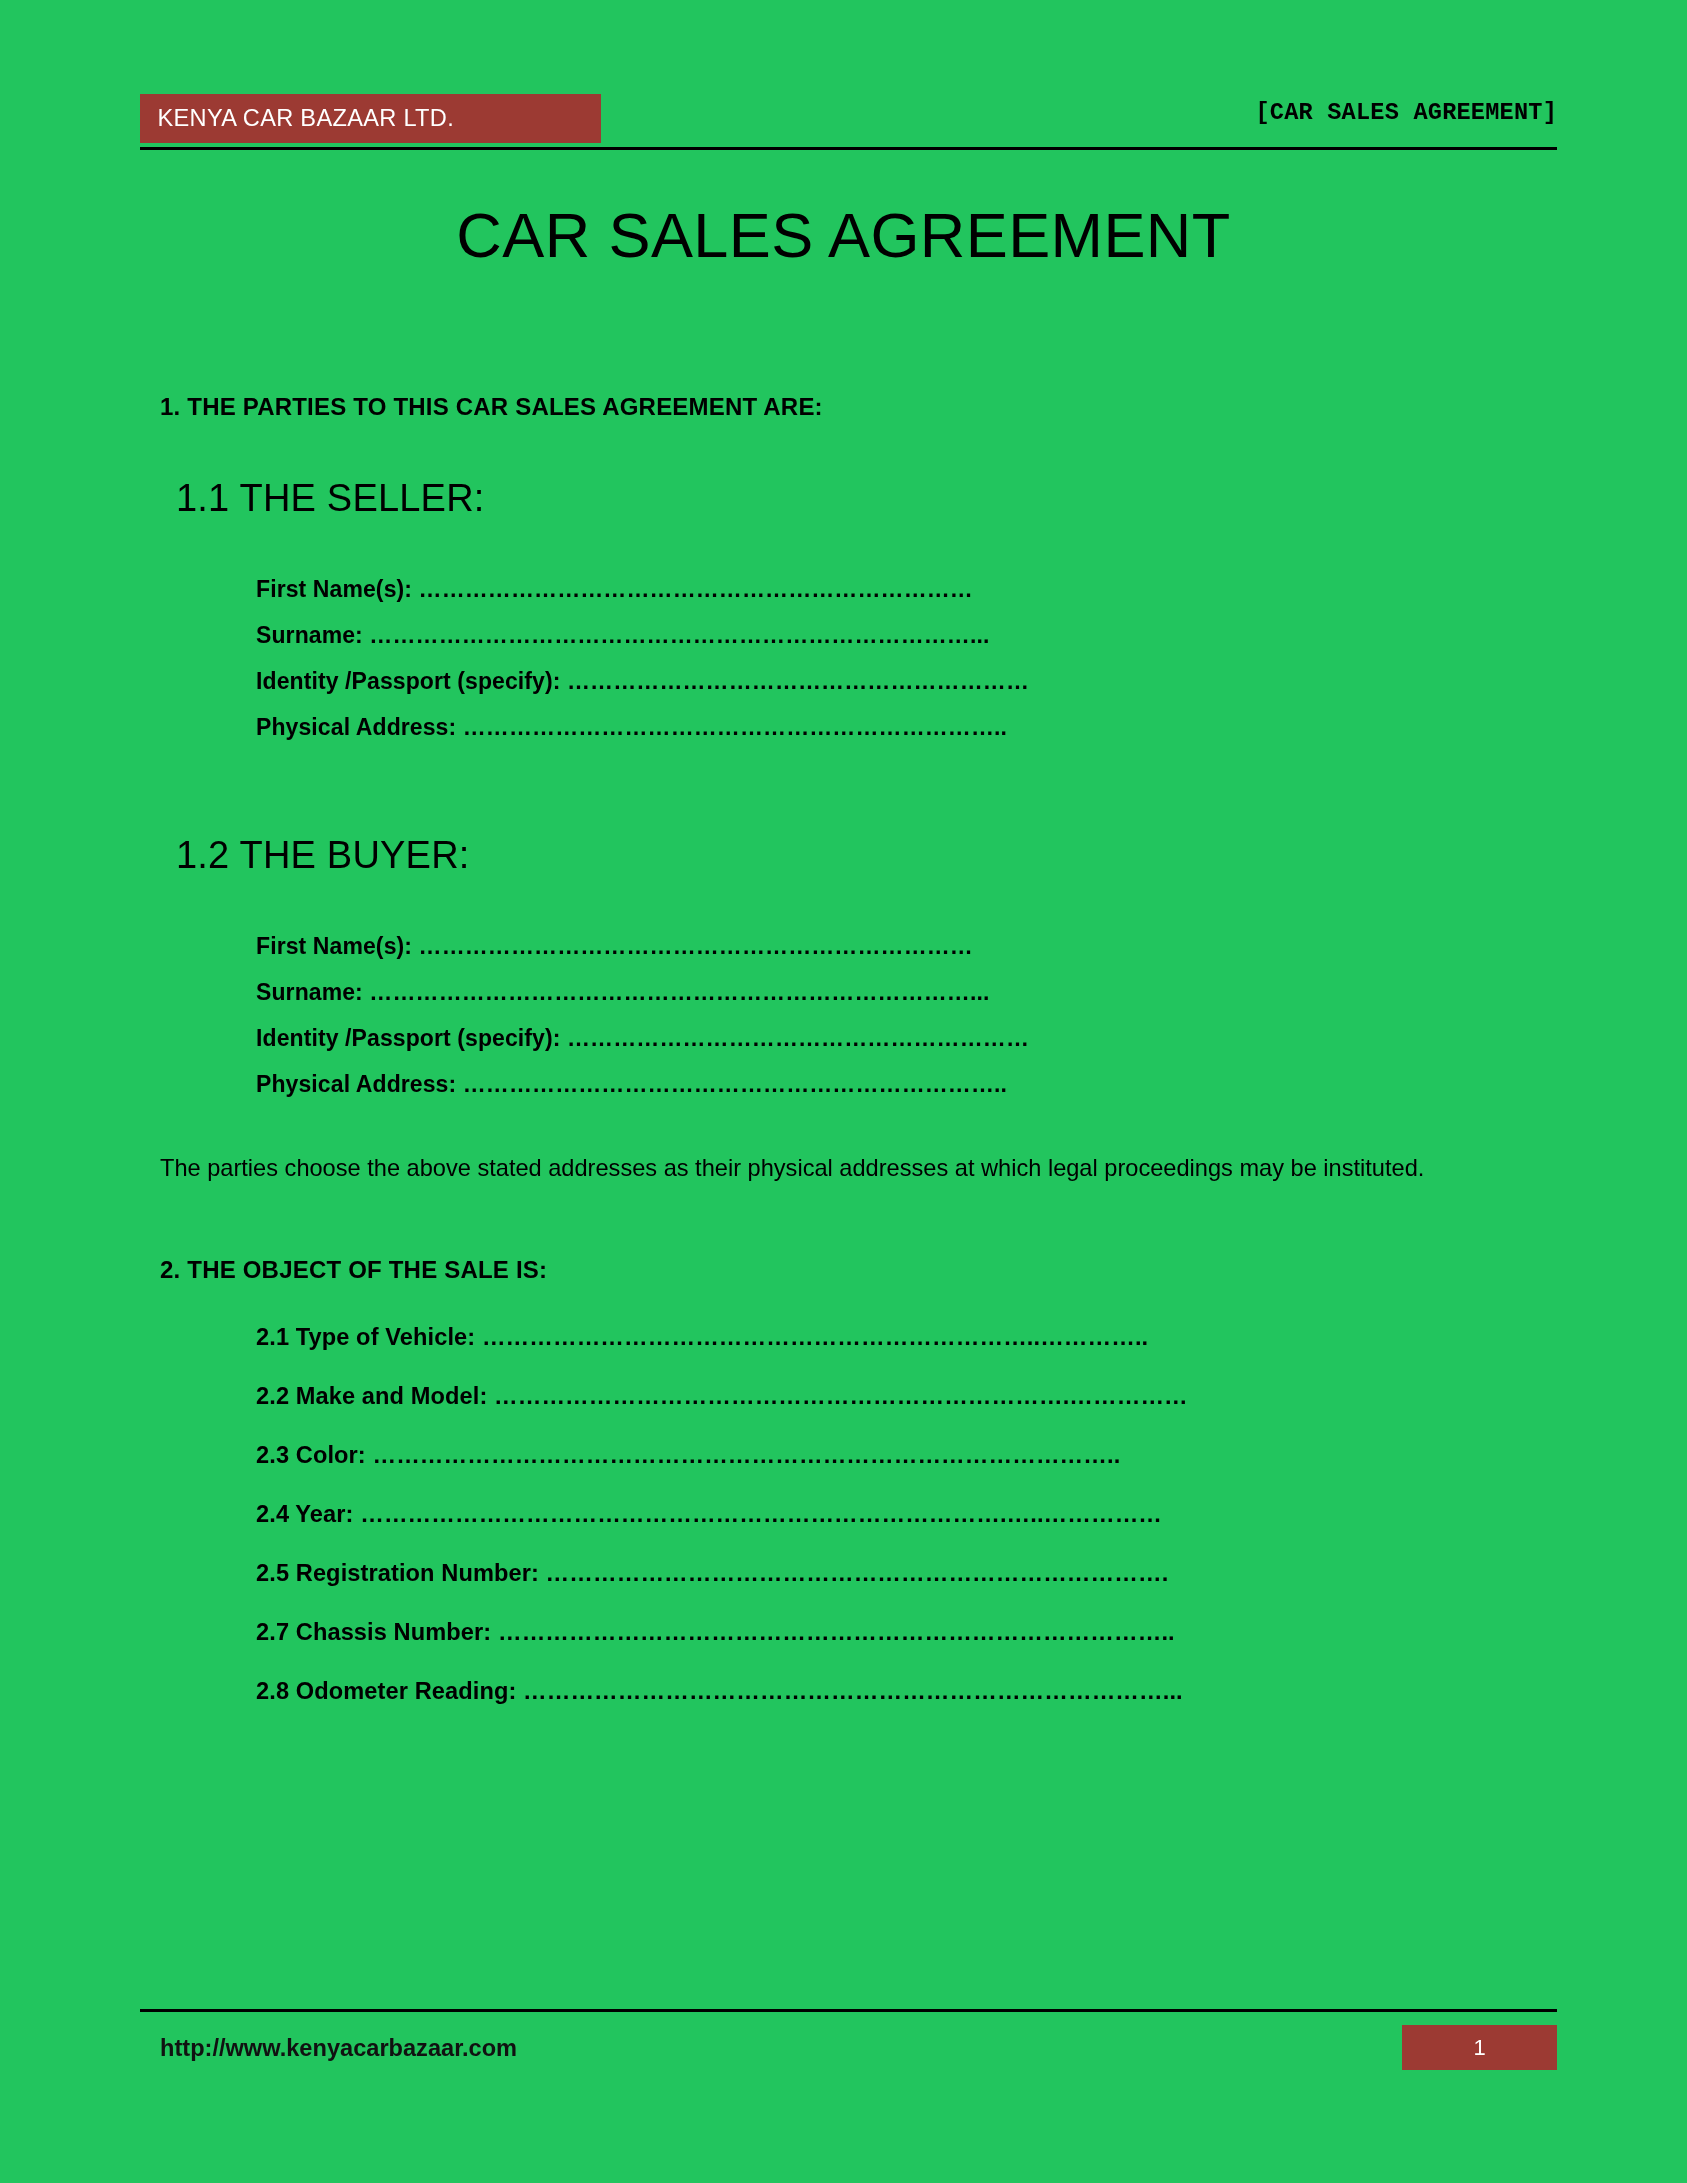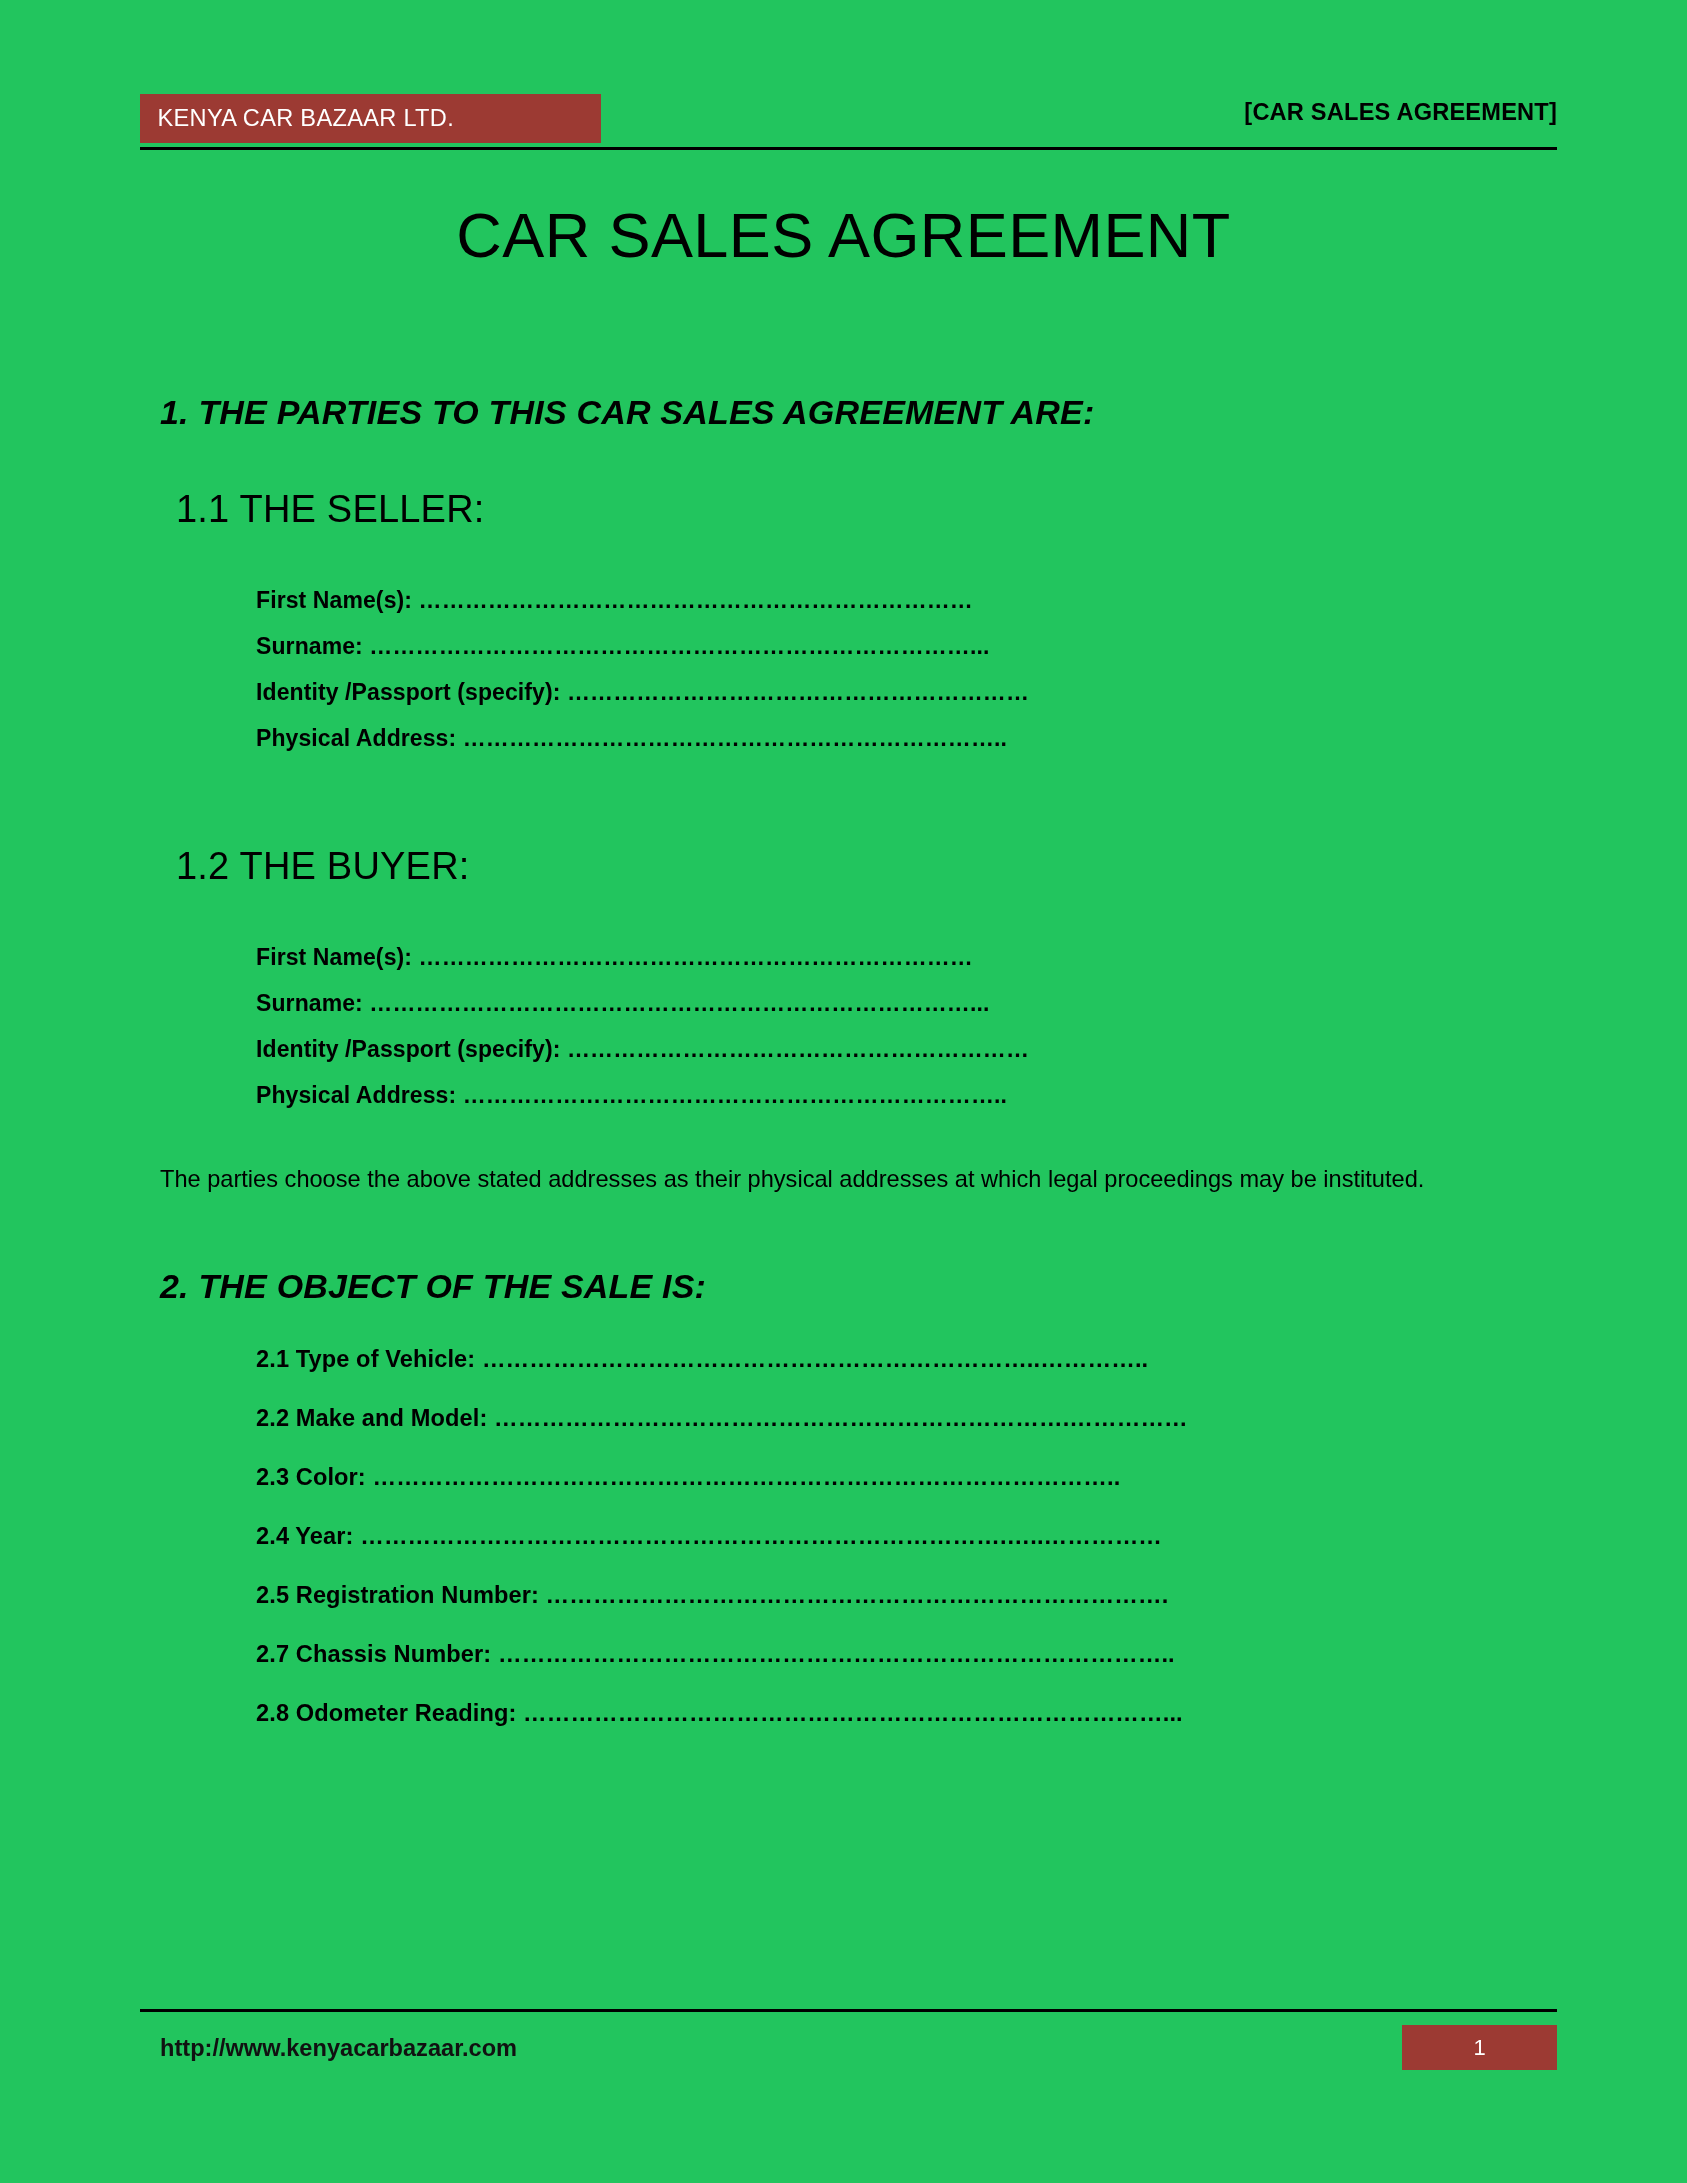--- a/index.html
+++ b/index.html
@@ -49,20 +49,21 @@
     padding-left: 17.5px;
     box-sizing: border-box;
   }
   .header-right {
     position: absolute;
     right: 0;
     top: 5.2px;
     font-size: 23.6px;
     font-weight: bold;
     letter-spacing: 0.2px;
+    font-family: Liberation Mono, monospace;
   }
   .header-rule {
     position: absolute;
     left: 140px;
     top: 147px;
     width: 1417px;
     height: 2.6px;
     background: #000000;
   }
 
@@ -80,23 +81,22 @@
 
   
   .content {
     position: absolute;
     left: 160px;
     top: 393px;
     width: 1397px;
   }
 
   h2.section-head {
-    font-size: 34px;
-    font-weight: bold;
-    font-style: italic;
+    font-size: 24px;
+    font-weight: bold;
     margin: 0;
     letter-spacing: 0.2px;
   }
   h3.sub-head {
     font-size: 38px;
     font-weight: normal;
     margin: 16px;
     letter-spacing: 0.2px;
   }
   .field-block {

